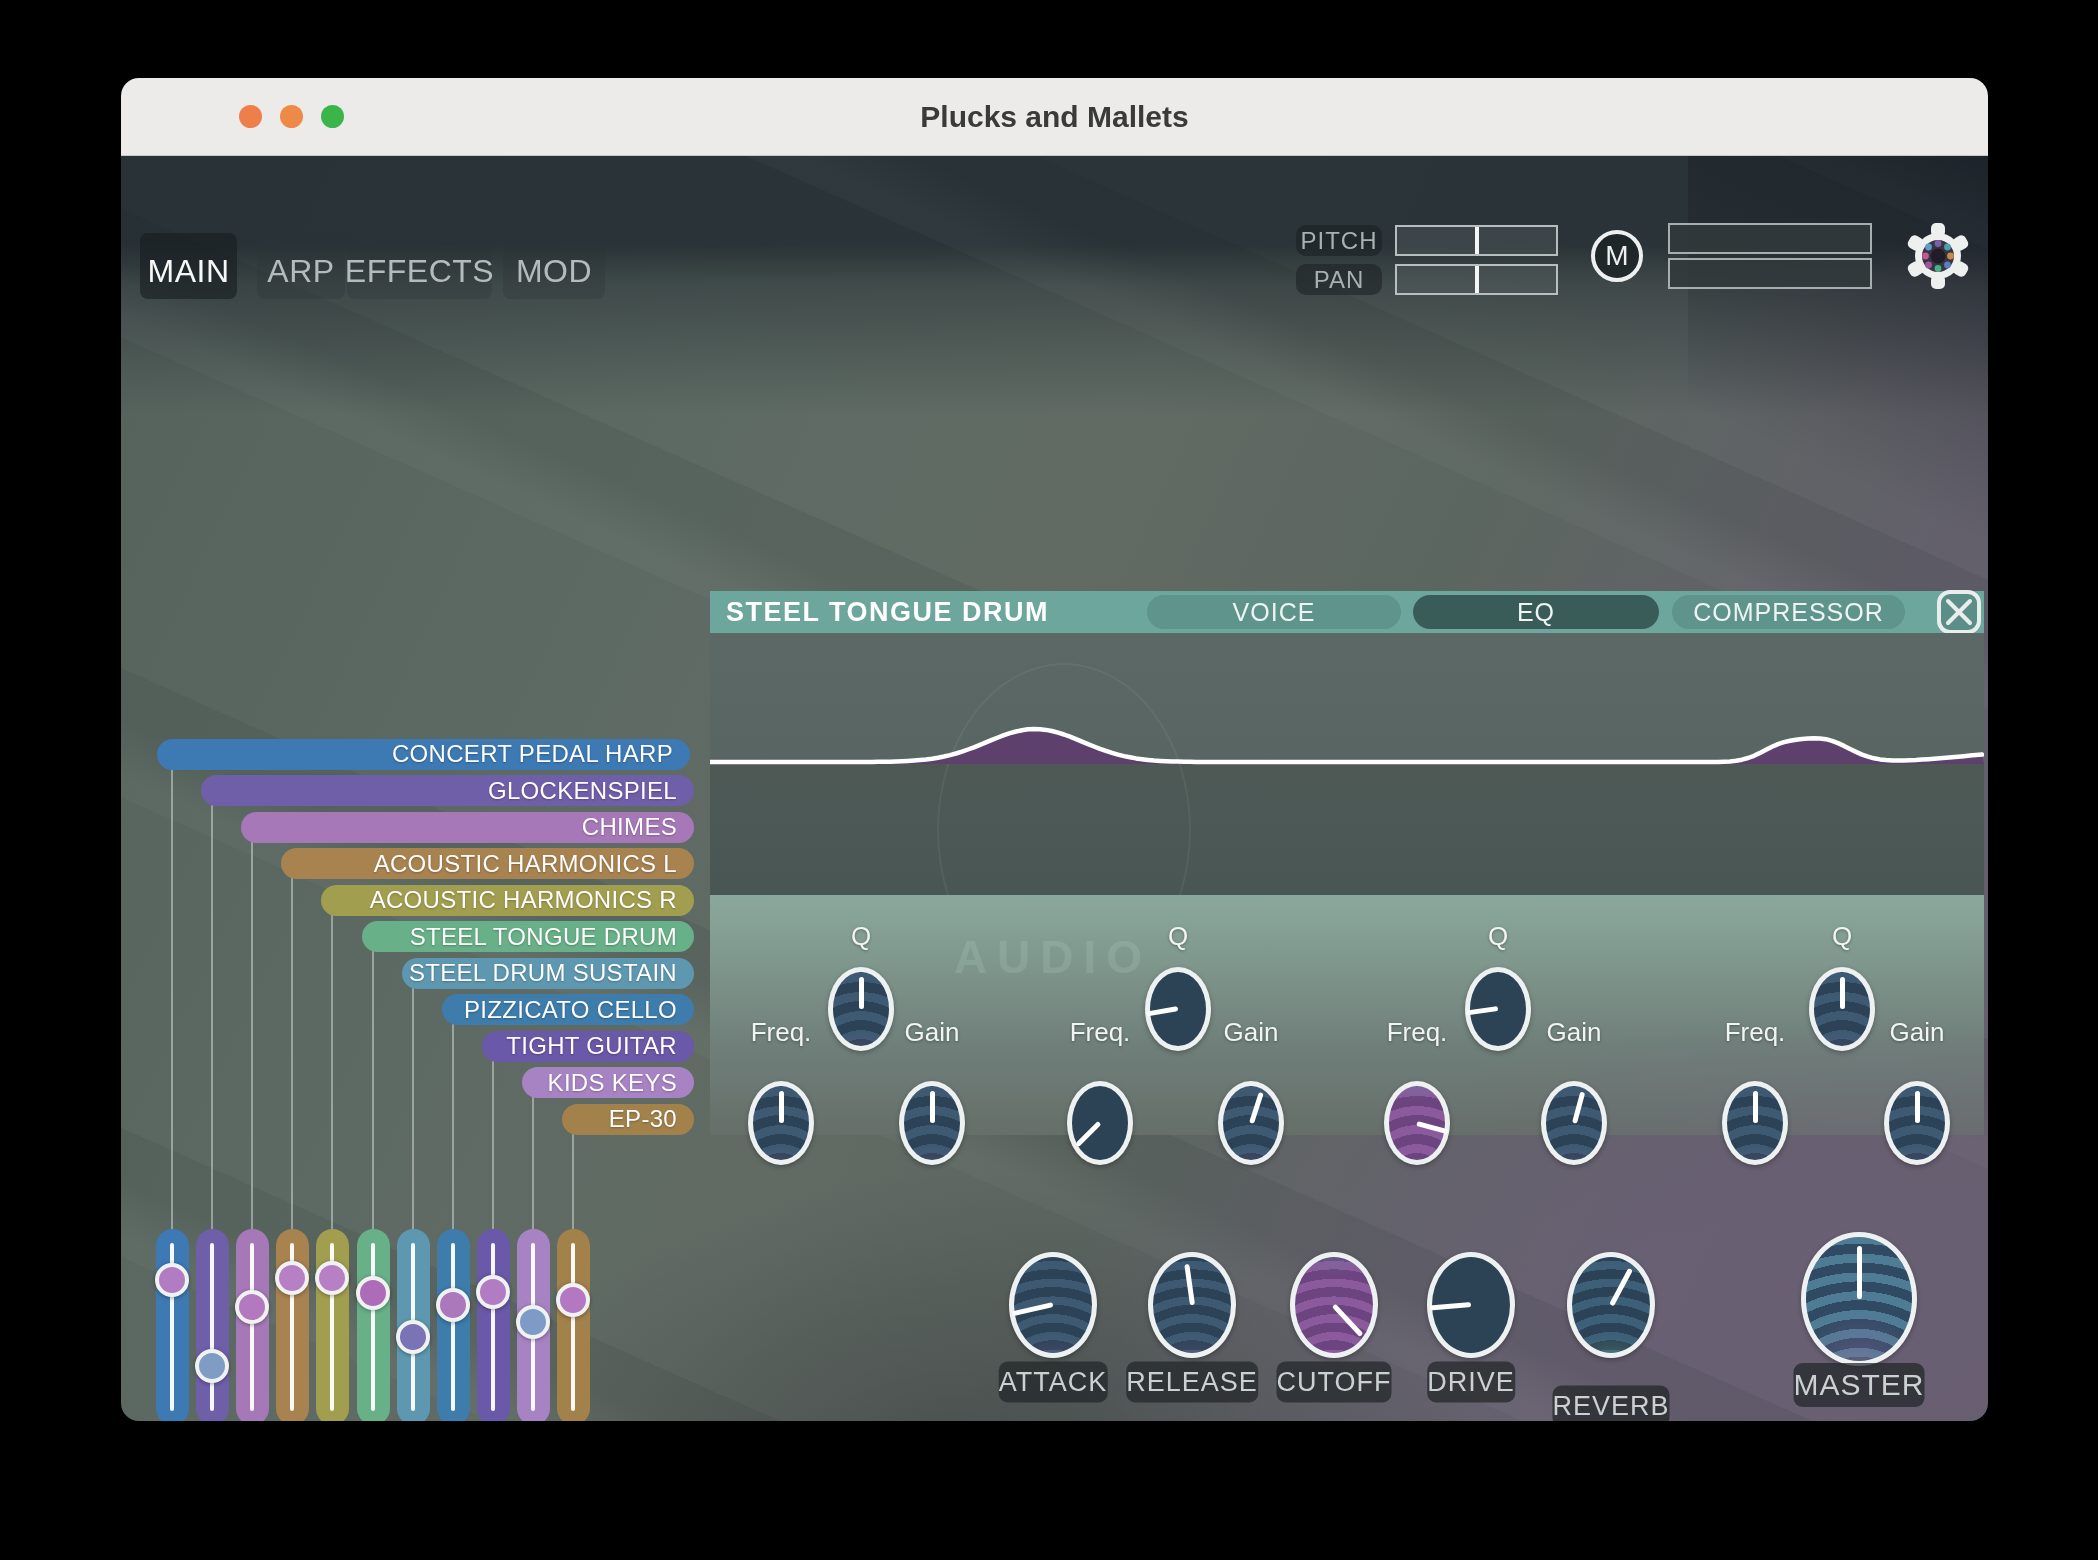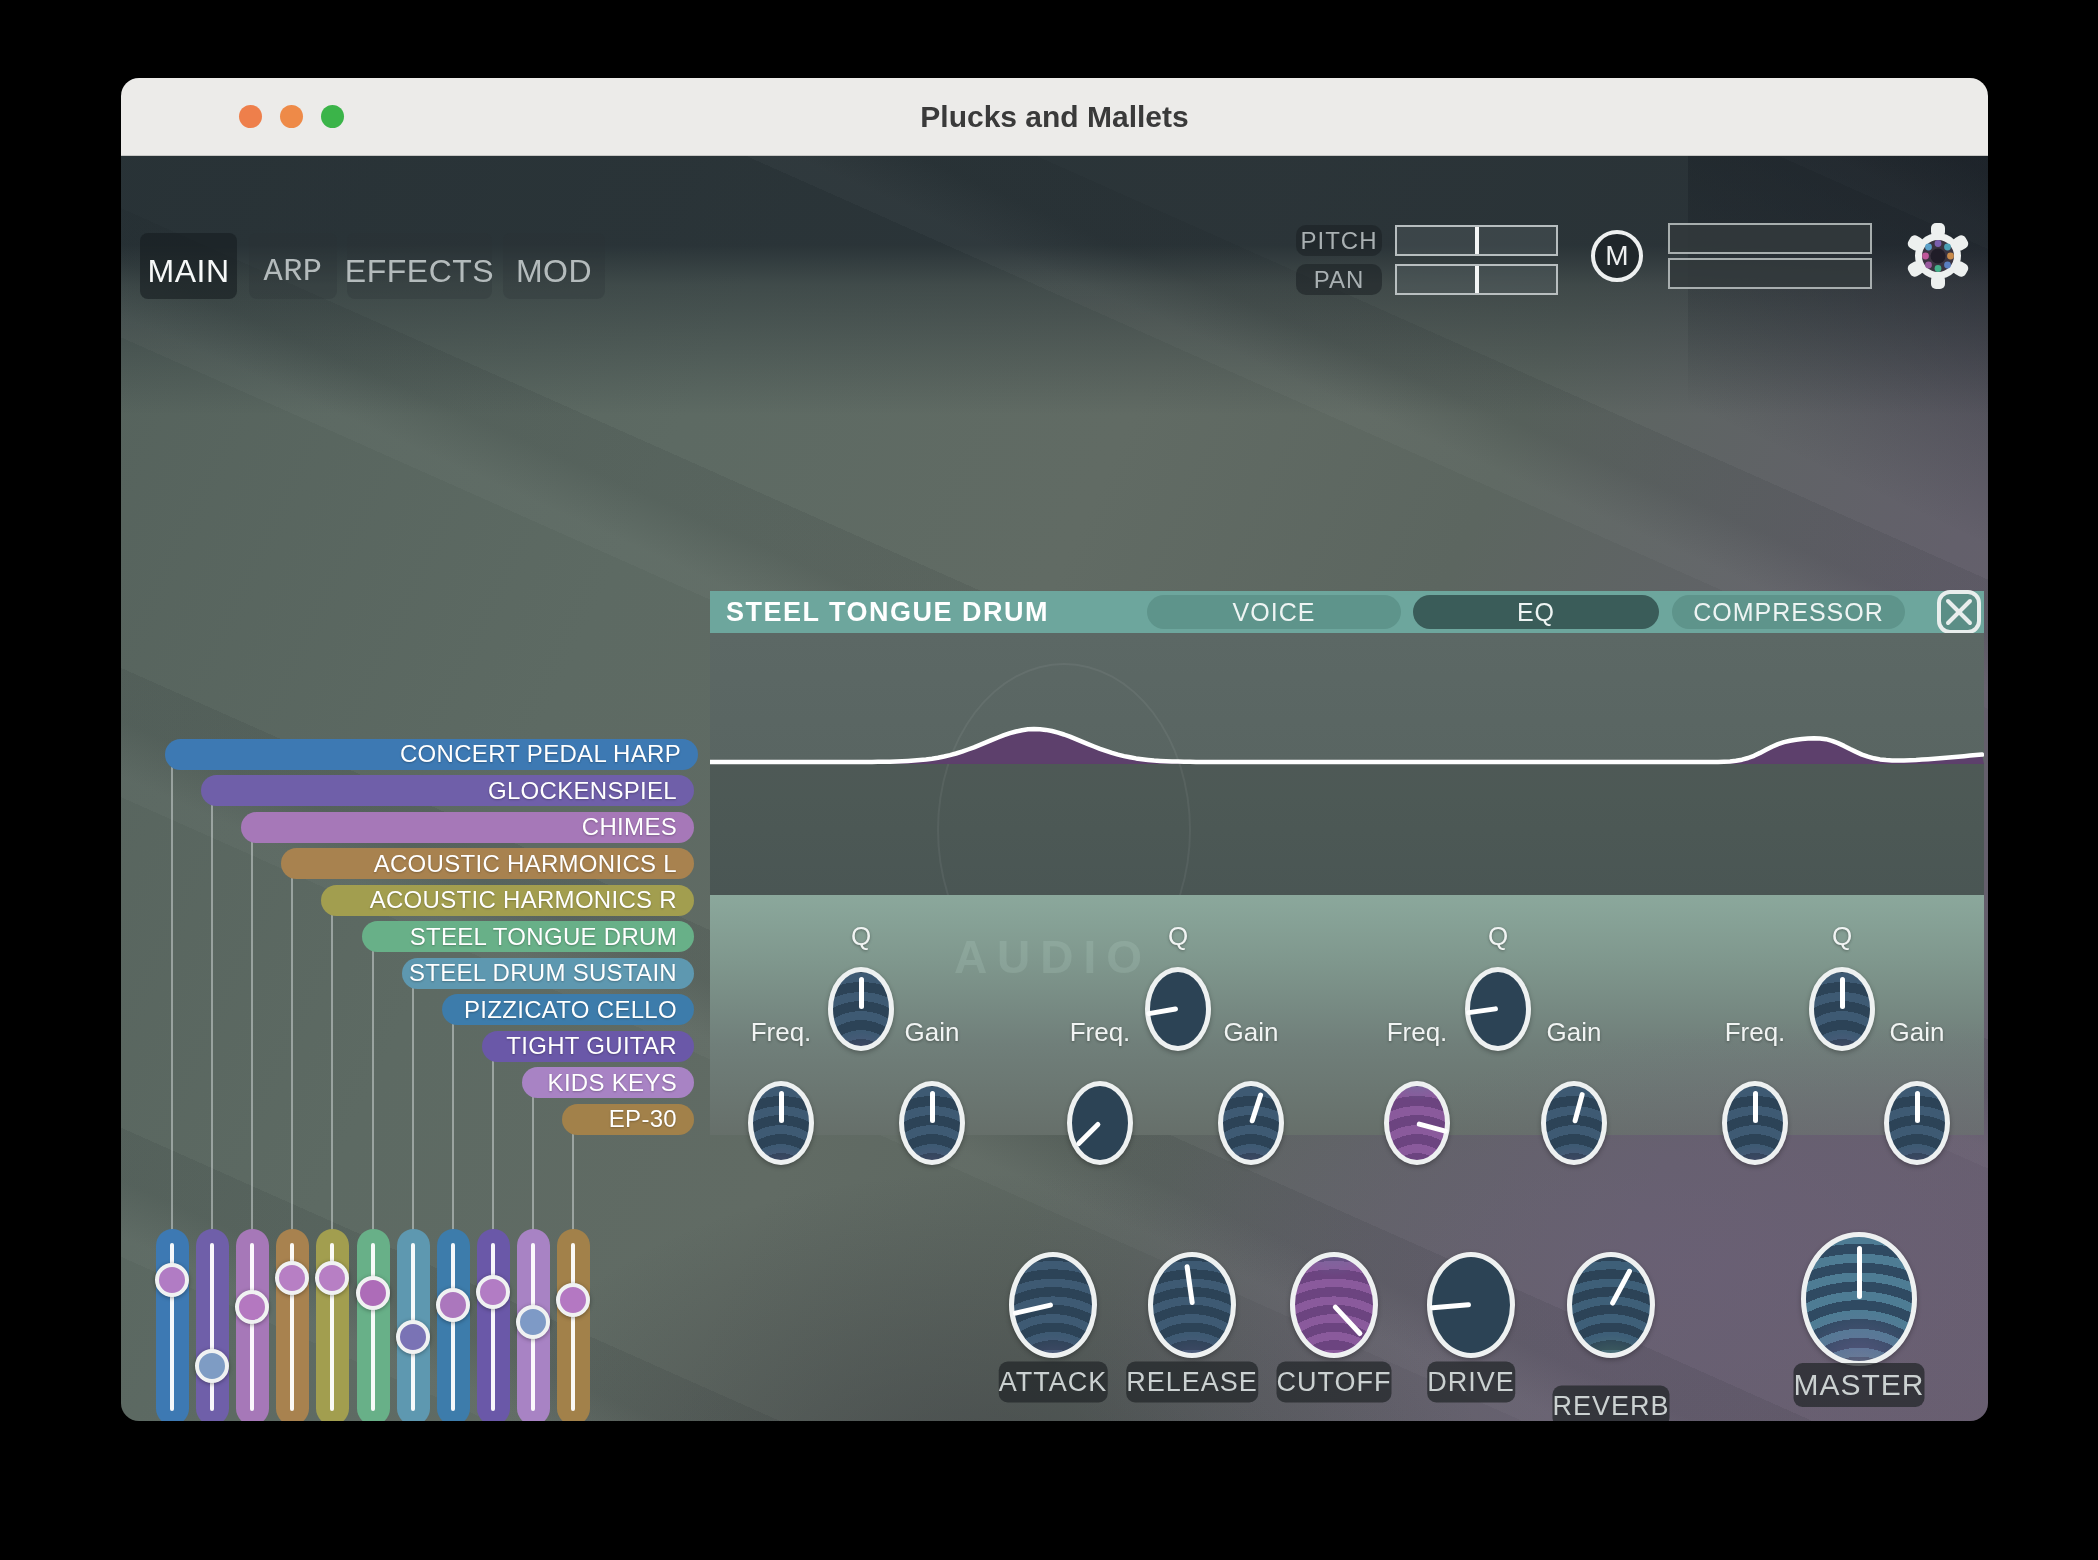--- a/index.html
+++ b/index.html
@@ -118,21 +118,21 @@
       <div class="window-title">Plucks and Mallets</div>
     </div>
 
     <div class="content">
       <div class="bg-topband"></div>
       <div class="bg-streaks"></div>
       <div class="bg-darktr"></div>
 
       <div id="tabs">
           <div class="tab active" style="left: 19px; width: 97px;">MAIN</div>
-          <div class="tab inactive" style="left: 128px; width: 88px; font-family: Liberation Mono, monospace;">ARP</div>
+          <div class="tab inactive" style="left: 136px; width: 88px;">ARP</div>
           <div class="tab inactive" style="left: 226px; width: 145px;">EFFECTS</div>
           <div class="tab inactive" style="left: 382px; width: 102px;">MOD</div>
         </div>
 
 
       <div class="pill-label" style="left:1175px;top:70px;width:86px;height:31px;">PITCH</div>
       <div class="hslider" style="left:1274px;top:70px;width:163px;height:31px;">
         <div class="hhandle" style="left:calc(50% - 2px);"></div>
       </div>
       <div class="pill-label" style="left:1175px;top:109px;width:86px;height:31px;">PAN</div>
@@ -164,21 +164,21 @@
           <circle cx="33" cy="45.5" r="3.4" fill="#45b08a"></circle>
           <circle cx="23.5" cy="42" r="3.4" fill="#9a5a9e"></circle>
           <circle cx="20.5" cy="33" r="3.4" fill="#c0589a"></circle>
           <circle cx="23.5" cy="24" r="3.4" fill="#5aa0c8"></circle>
         </g>
         <circle cx="33" cy="33" r="7.5" fill="#201d28"></circle>
       </svg>
 
       <div id="mixer">
           <div class="connector" style="left: 50px; top: 612px; height: 468px;"></div>
-          <div class="instr-pill" style="left: 44px; top: 583.5px; width: 533px; background: rgb(61, 121, 179); text-align: center;">CONCERT PEDAL HARP</div>
+          <div class="instr-pill" style="left: 36px; top: 583.5px; width: 533px; background: rgb(61, 121, 179); text-align: center;">CONCERT PEDAL HARP</div>
           <div class="fader" style="left: 34.5px; top: 1074px; background: rgb(61, 121, 179);">
             <div class="fline"></div>
           </div>
           <div class="fhandle" style="left: 34px; top: 1107.96px; background: rgb(177, 124, 196);"></div>
           <div class="connector" style="left: 90px; top: 648.5px; height: 431.5px;"></div>
           <div class="instr-pill" style="left: 80px; top: 620px; width: 493px; background: rgb(111, 95, 169);">GLOCKENSPIEL</div>
           <div class="fader" style="left: 74.5px; top: 1074px; background: rgb(111, 95, 169);">
             <div class="fline"></div>
           </div>
           <div class="fhandle" style="left: 74px; top: 1193.64px; background: rgb(126, 156, 196);"></div>

